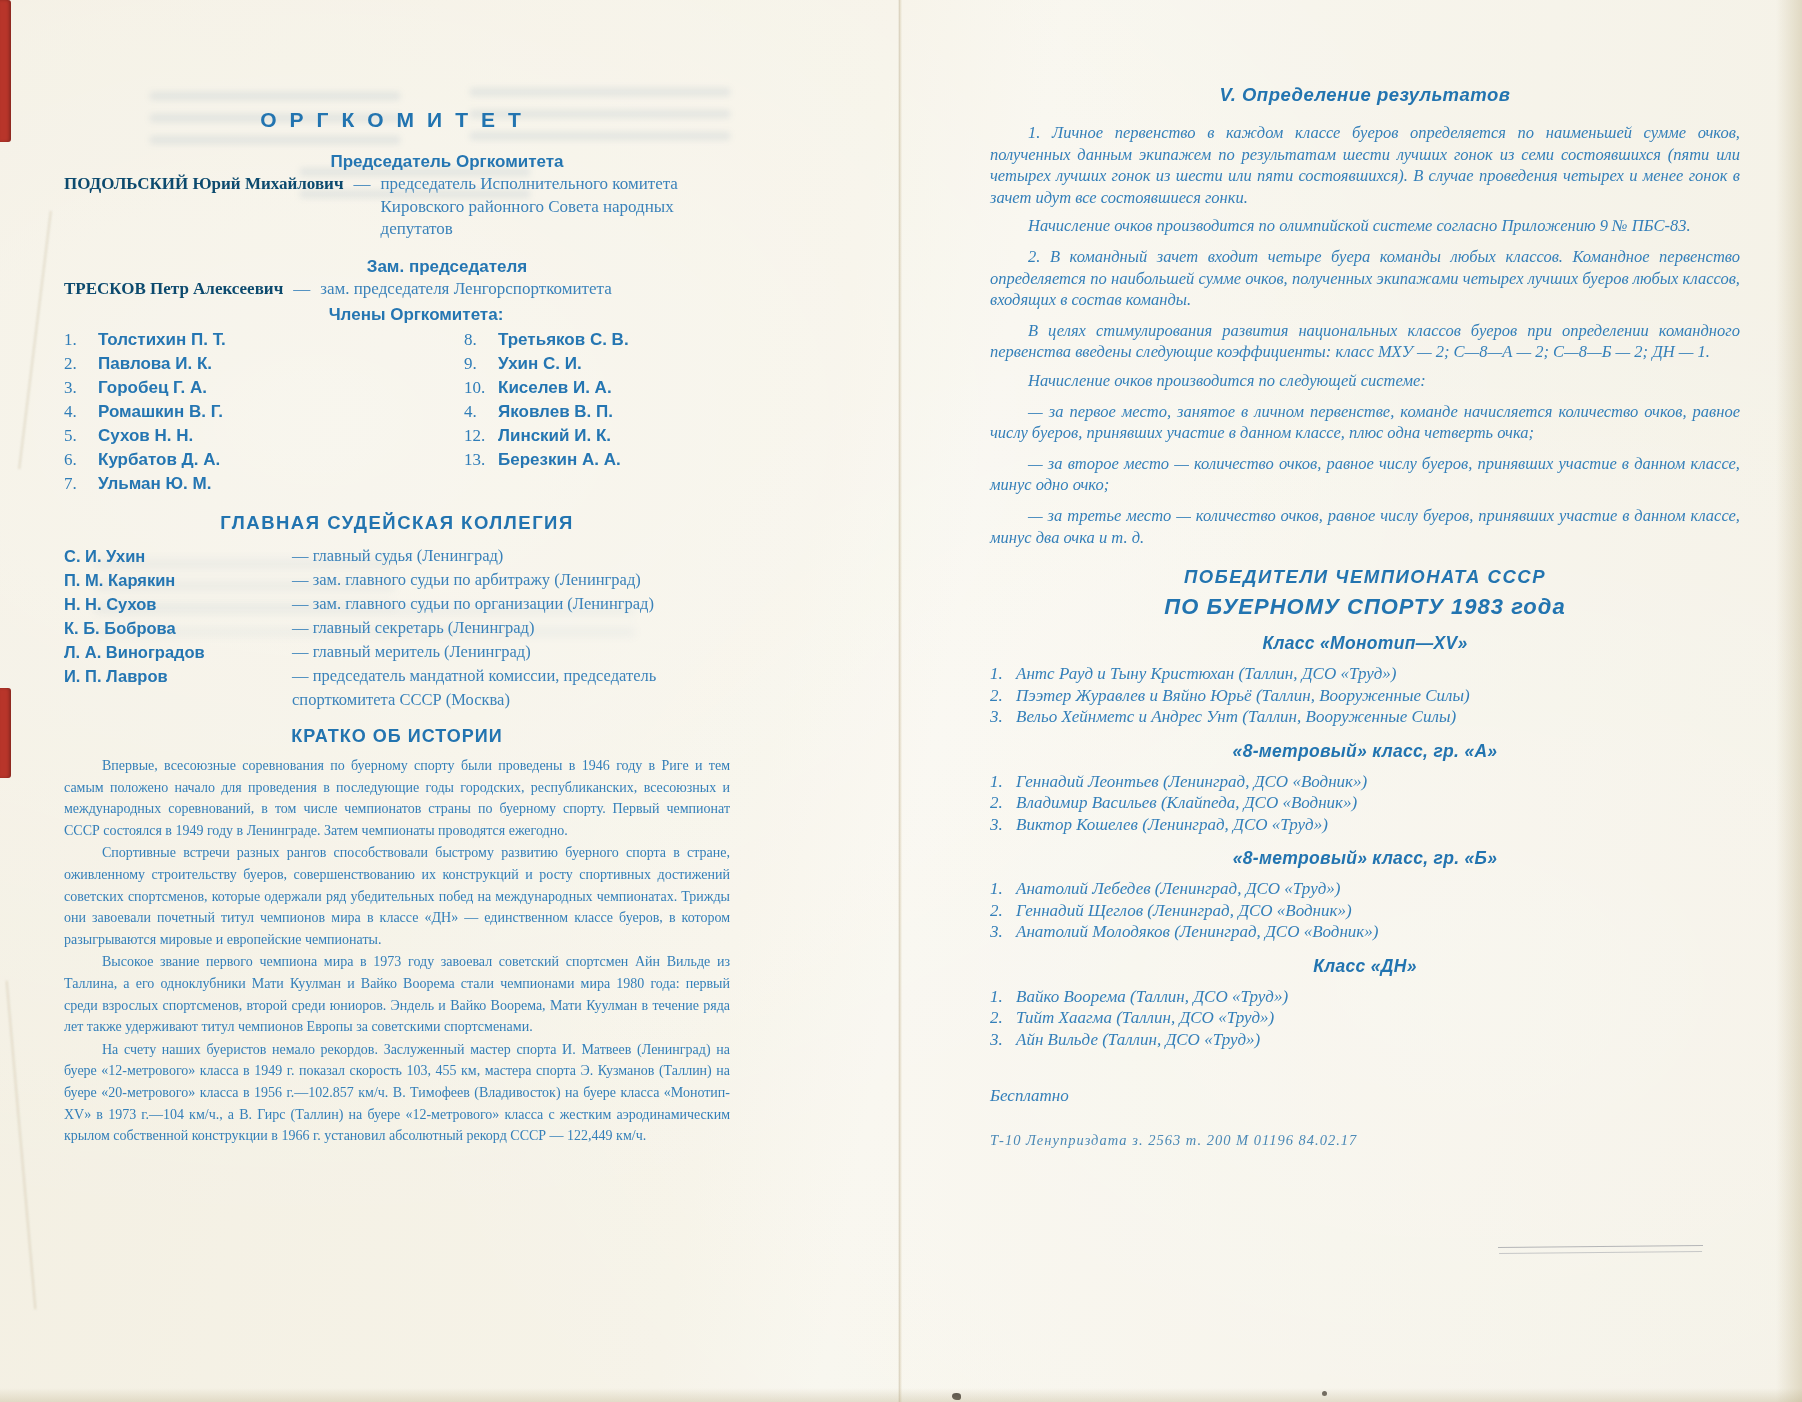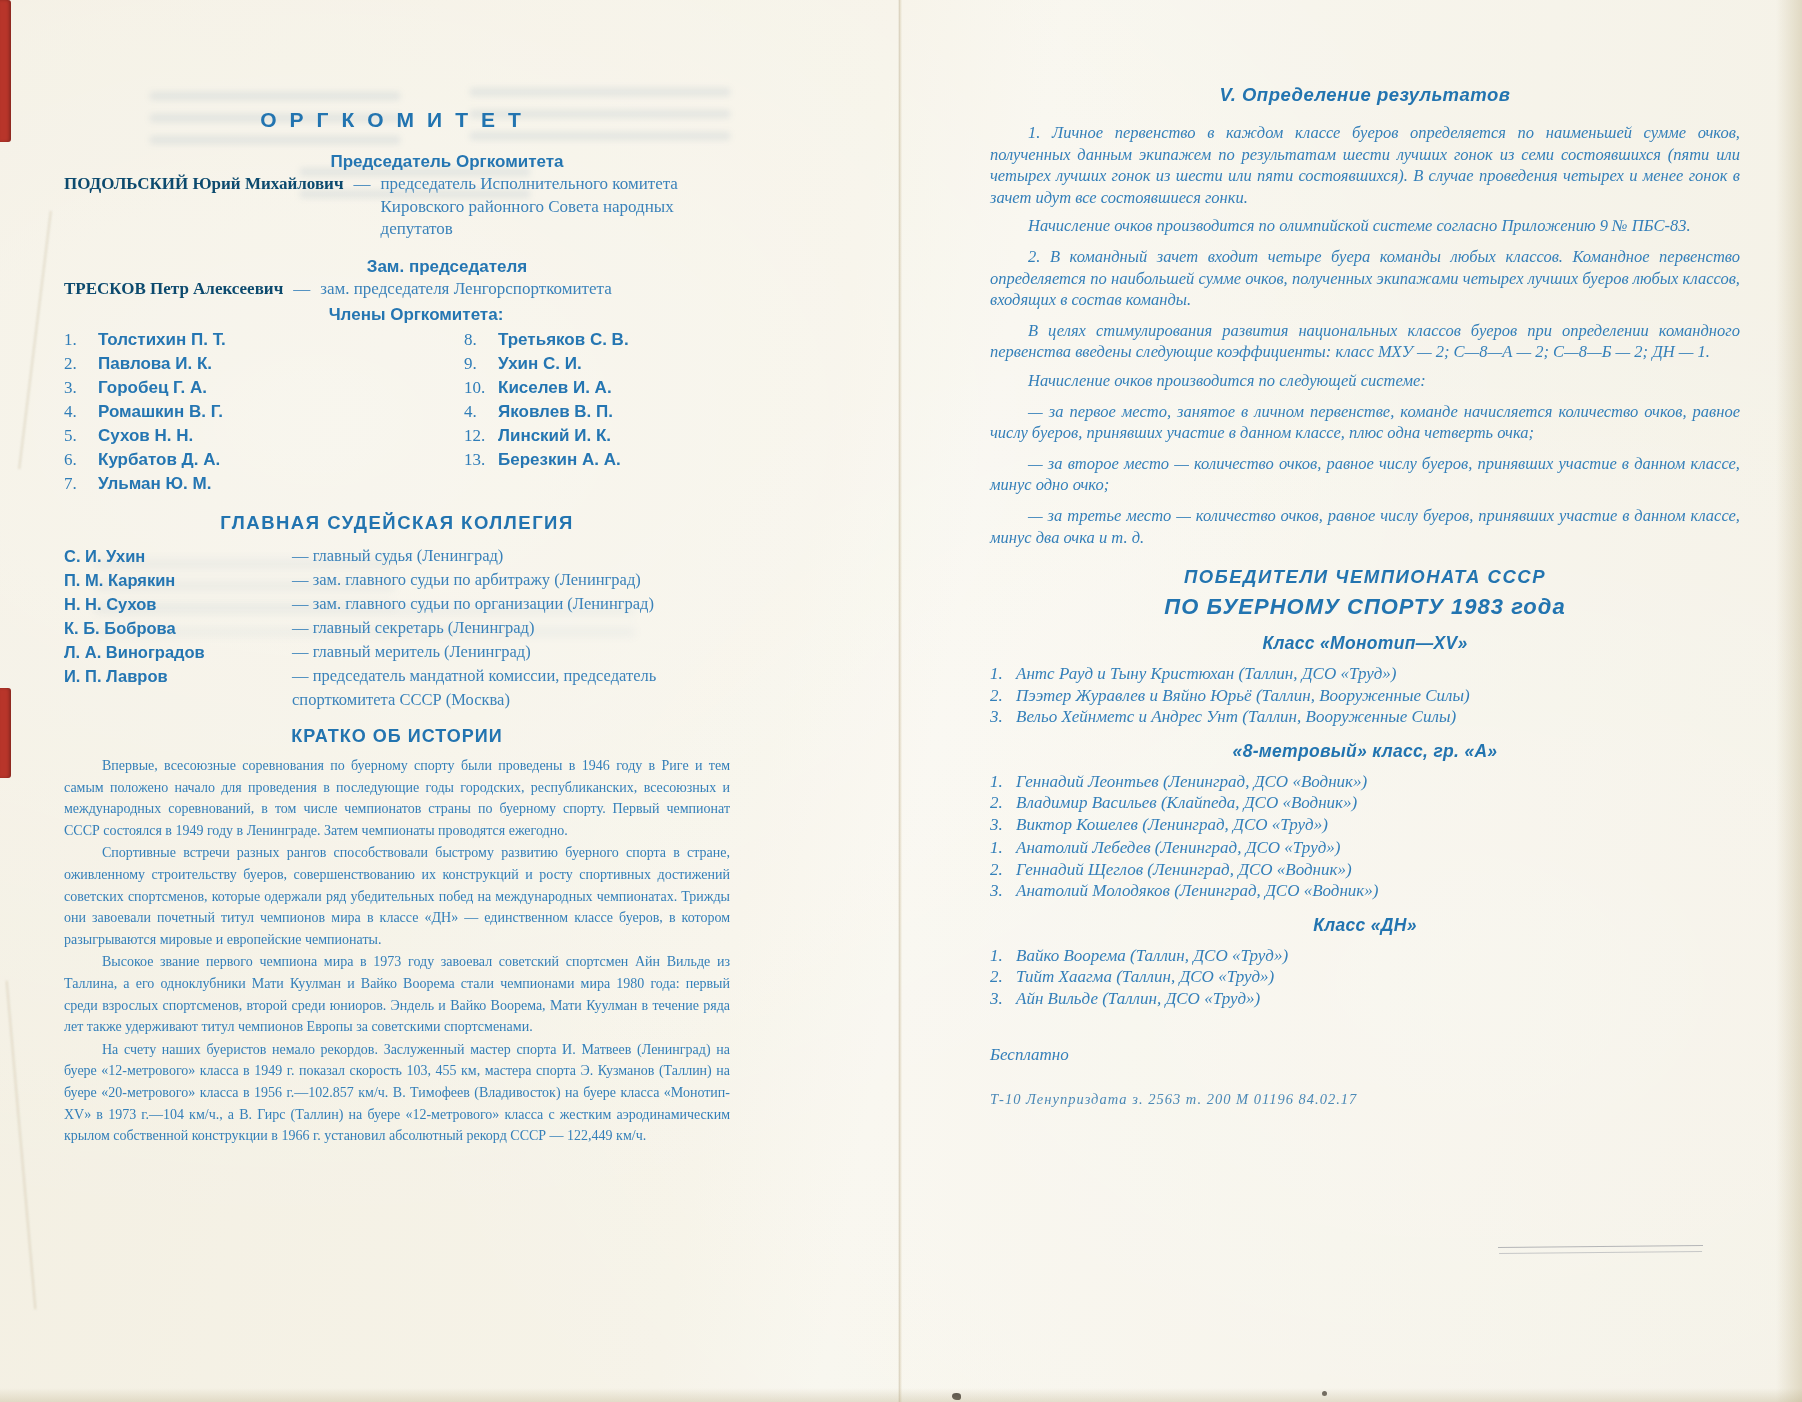--- a/index.html
+++ b/index.html
@@ -253,20 +253,21 @@
         <span class="num">2.</span>
         <span>Владимир Васильев (Клайпеда, ДСО «Водник»)</span>
       </div>
     <div class="entry">
         <span class="num">3.</span>
         <span>Виктор Кошелев (Ленинград, ДСО «Труд»)</span>
       </div>
   </div>
 
   <div class="winners-block">
+    <div class="h-main h-class">«8-метровый» класс, гр. «Б»</div>
     <div class="entry">
         <span class="num">1.</span>
         <span>Анатолий Лебедев (Ленинград, ДСО «Труд»)</span>
       </div>
     <div class="entry">
         <span class="num">2.</span>
         <span>Геннадий Щеглов (Ленинград, ДСО «Водник»)</span>
       </div>
     <div class="entry">
         <span class="num">3.</span>

